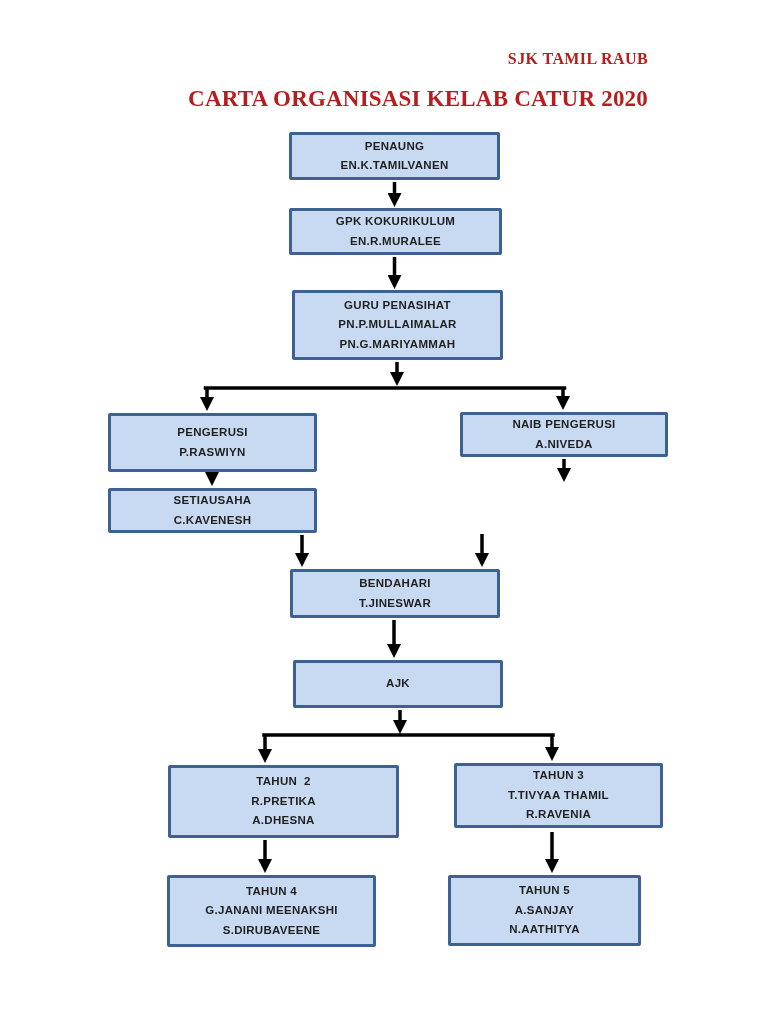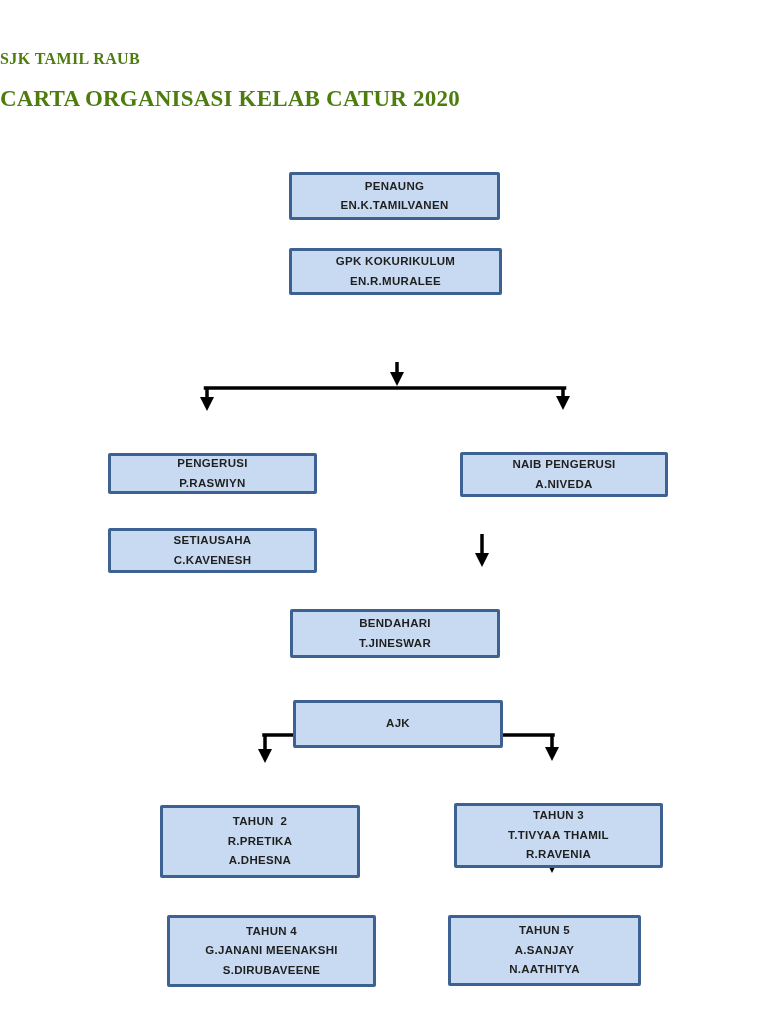--- a/index.html
+++ b/index.html
@@ -10,35 +10,34 @@
   }
   html,body{margin:0;padding:0;background:#ffffff;}
   #page{
     position:relative;
     width:768px;height:1024px;
     background:#ffffff;
     overflow:hidden;
     font-family:"Liberation Sans",sans-serif;
   }
   .doc-title{
-    position:absolute;left:0;width:648px;text-align:left;
-    font-family:"Liberation Serif",serif;font-weight:bold;color:#4d7c0f;
+    position:absolute;left:0;width:648px;text-align:right;
+    font-family:"Liberation Serif",serif;font-weight:bold;color:#b91c1c;
   }
   #school-title{top:50px;font-size:16px;letter-spacing:0.4px;}
   #chart-title{top:86px;font-size:23px;letter-spacing:0.2px;}
   .connectors{position:absolute;left:0;top:0;pointer-events:none;}
   .node{
     position:absolute;
     background:var(--box-fill);
     border:3px solid var(--box-border);
     border-radius:2px;
     box-sizing:border-box;
     display:flex;flex-direction:column;justify-content:center;align-items:center;
     z-index:2;
-    margin-top:40px;
   }
   .node .line{
     font-size:11.5px;font-weight:bold;color:var(--text);
     line-height:19.5px;letter-spacing:0.3px;text-align:center;
     white-space:pre;
   }
 </style>
 </head>
 <body>
 
@@ -94,22 +93,27 @@
   <div class="node" style="left:289px;top:132px;width:211px;height:48px">
     <div class="line">PENAUNG</div>
     <div class="line">EN.K.TAMILVANEN</div>
   </div>
 
   <div class="node" style="left:289px;top:208px;width:213px;height:47px">
     <div class="line">GPK KOKURIKULUM</div>
     <div class="line">EN.R.MURALEE</div>
   </div>
 
+  <div class="node" style="left:292px;top:290px;width:211px;height:70px">
+    <div class="line">GURU PENASIHAT</div>
+    <div class="line">PN.P.MULLAIMALAR</div>
+    <div class="line">PN.G.MARIYAMMAH</div>
+  </div>
 
-  <div class="node" style="left:108px;top:413px;width:209px;height:41px">
+  <div class="node" style="left:108px;top:413px;width:209px;height:59px">
     <div class="line">PENGERUSI</div>
     <div class="line">P.RASWIYN</div>
   </div>
 
   <div class="node" style="left:460px;top:412px;width:208px;height:45px">
     <div class="line">NAIB PENGERUSI</div>
     <div class="line">A.NIVEDA</div>
   </div>
 
   <div class="node" style="left:108px;top:488px;width:209px;height:45px">
@@ -120,21 +124,21 @@
 
   <div class="node" style="left:290px;top:569px;width:210px;height:49px">
     <div class="line">BENDAHARI</div>
     <div class="line">T.JINESWAR</div>
   </div>
 
   <div class="node" style="left:293px;top:660px;width:210px;height:48px">
     <div class="line">AJK</div>
   </div>
 
-  <div class="node" style="left:160px;top:765px;width:200px;height:73px">
+  <div class="node" style="left:168px;top:765px;width:231px;height:73px">
     <div class="line">TAHUN  2</div>
     <div class="line">R.PRETIKA</div>
     <div class="line">A.DHESNA</div>
   </div>
 
   <div class="node" style="left:454px;top:763px;width:209px;height:65px">
     <div class="line">TAHUN 3</div>
     <div class="line">T.TIVYAA THAMIL</div>
     <div class="line">R.RAVENIA</div>
   </div>

